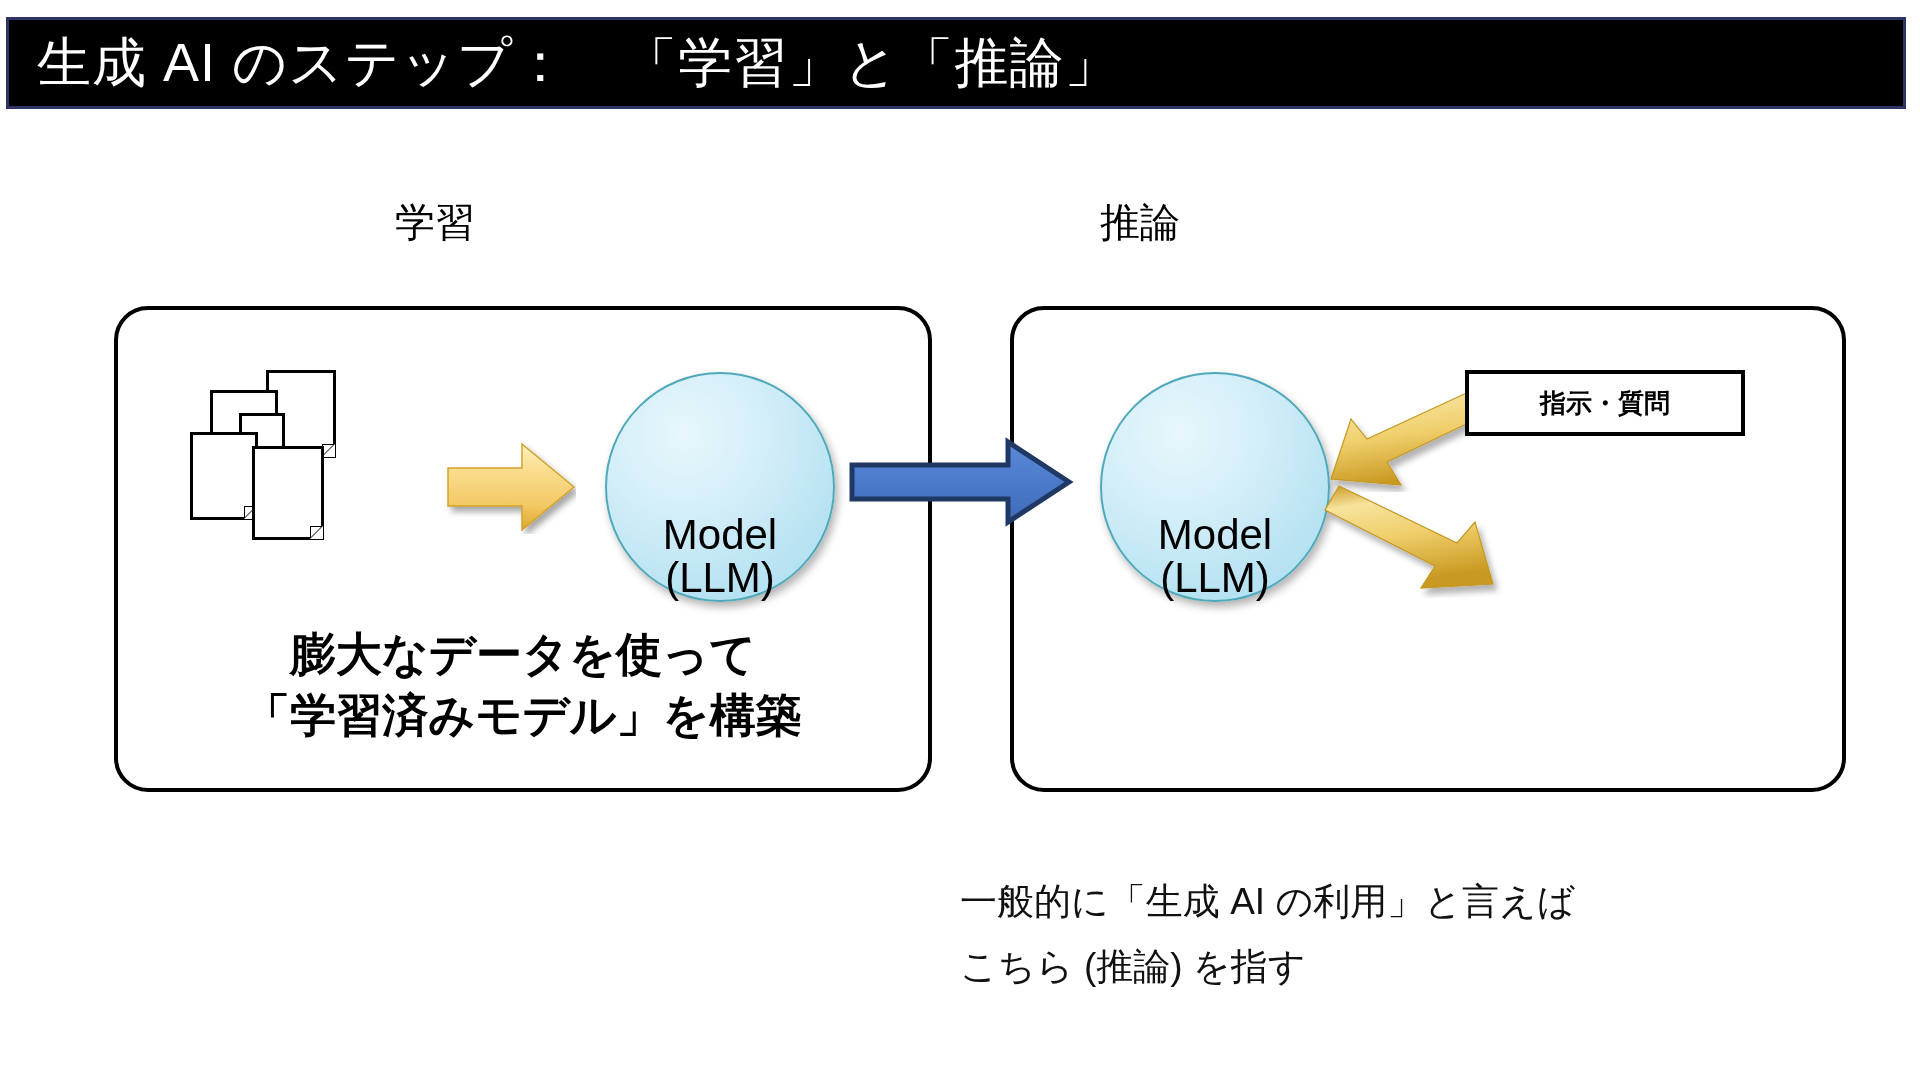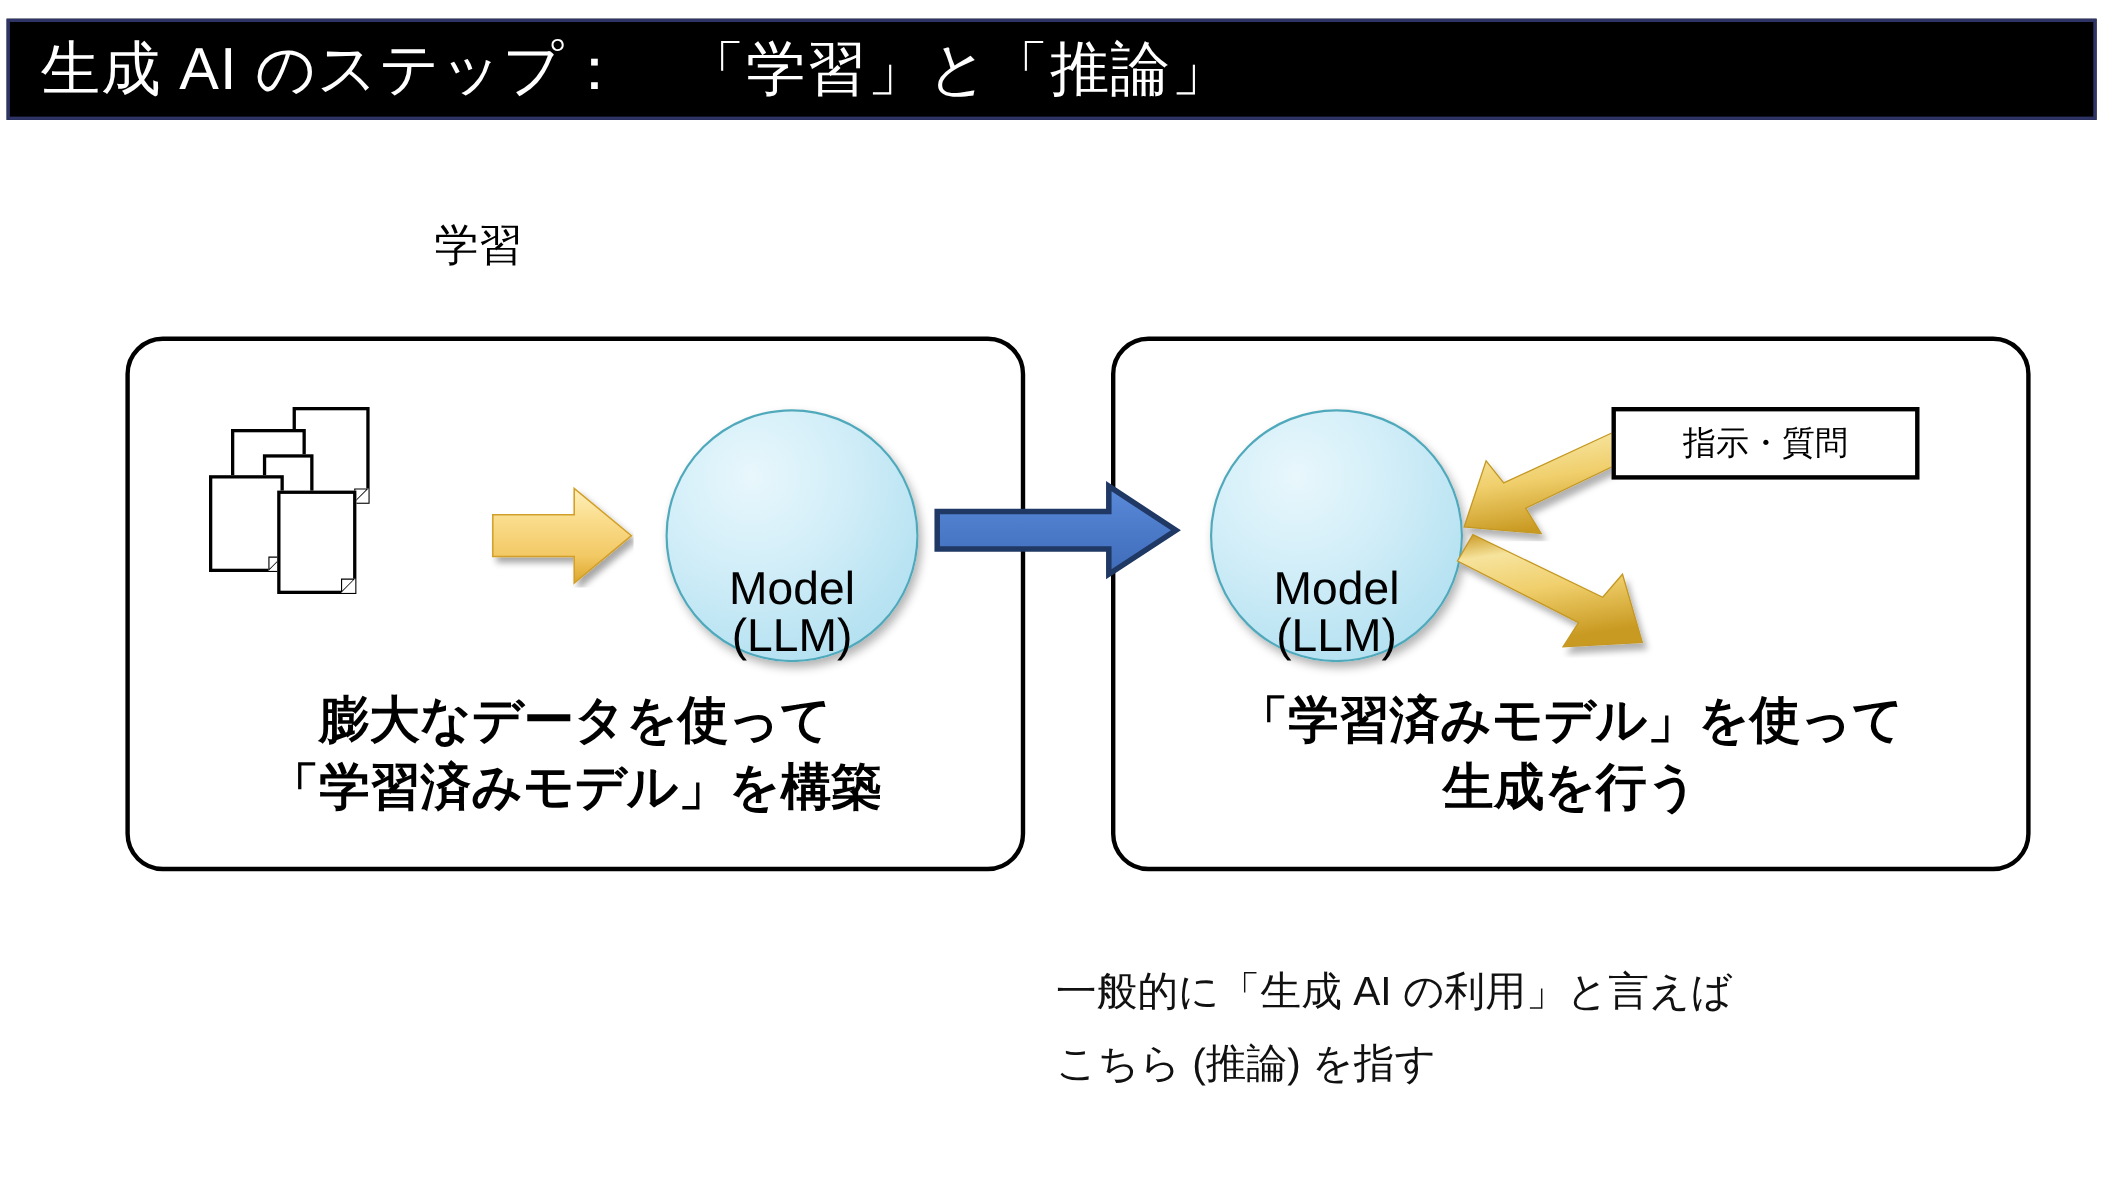--- a/index.html
+++ b/index.html
@@ -128,22 +128,22 @@
   .io-box{
     position:absolute;
     border:4px solid #000000;
     background:#ffffff;
     box-sizing:border-box;
     display:flex;align-items:center;justify-content:center;
   }
   #box-prompt{left:1465px;top:358px;width:280px;height:66px;}
   #box-output{left:1465px;top:496px;width:286px;height:62px;}
   .io-label{
-    font-size:30px;
-    font-weight:normal;
+    font-size:26px;
+    font-weight:bold;
     color:#000000;
     white-space:nowrap;
     letter-spacing:0px;
   }
 
   
   .panel-caption{
     position:absolute;
     text-align:center;
     font-size:46px;
@@ -169,20 +169,21 @@
 </head>
 <body>
 
 <div class="slide">
 
   <div class="title-bar">
     <div class="title-text">生成 AI のステップ：　「学習」と「推論」</div>
   </div>
 
   <div class="section-heading" id="heading-train">学習</div>
+  <div class="section-heading" id="heading-infer">推論</div>
 
   <div class="panel" id="panel-train"></div>
 
   <div class="doc-stack">
     <div class="doc" id="doc-a">
         <span class="fold"></span>
         <span class="fold-inner"></span>
       </div>
     <div class="doc" id="doc-b">
         <span class="fold"></span>
@@ -273,23 +274,19 @@
     </defs>
     <g filter="url(#dropShadowThin)">
       <polygon points="16,6 2,30 112,86 98,108 170,104 152,42 134,63" fill="url(#goldThin2)" stroke="#c49822" stroke-width="1.2"></polygon>
     </g>
   </svg>
 
   <div class="io-box" id="box-prompt">
     <span class="io-label">指示・質問</span>
   </div>
 
-  <div class="panel-caption" id="caption-infer">
-    <div>「学習済みモデル」を使って</div>
-    <div>生成を行う</div>
-  </div>
 
   <div class="bottom-note">
     <div>一般的に「生成 AI の利用」と言えば</div>
     <div>こちら (推論) を指す</div>
   </div>
 
 </div>
 
 </body></html>

